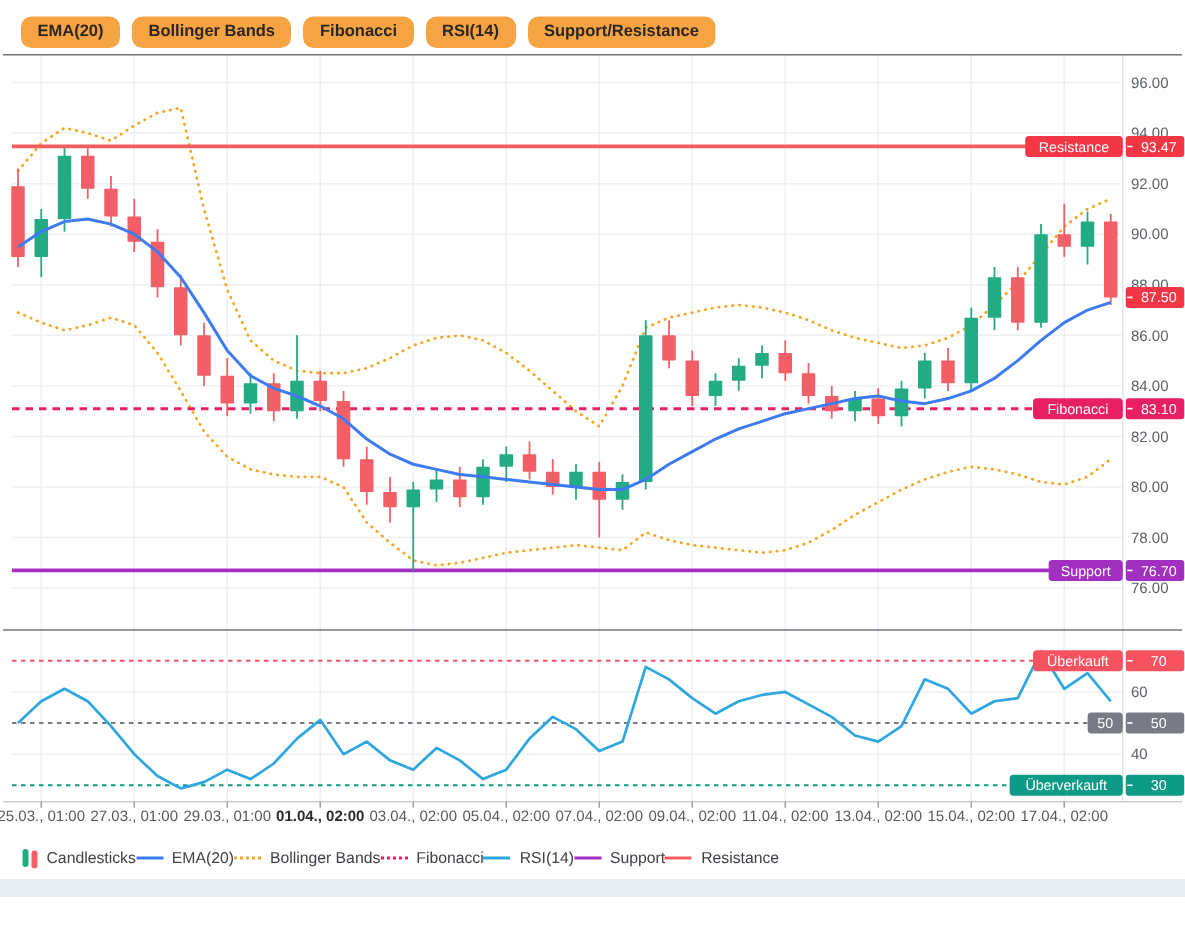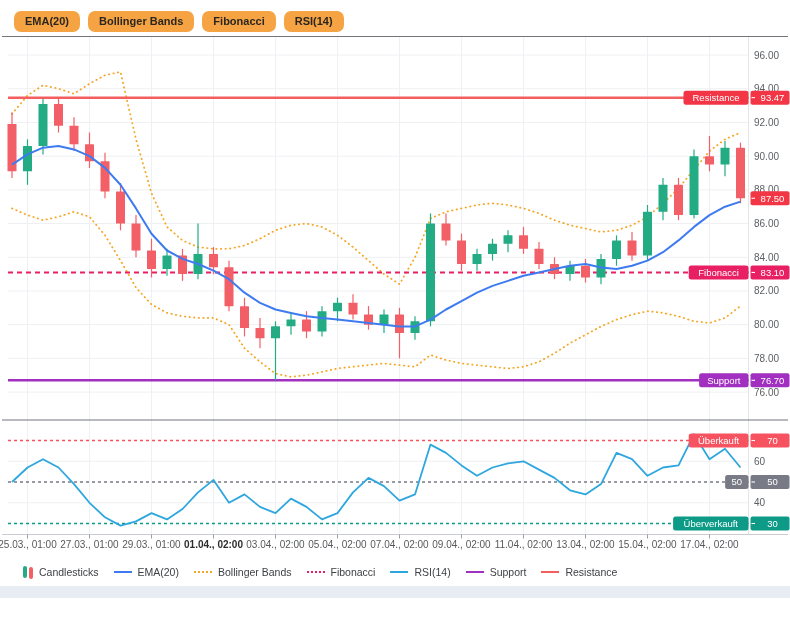--- a/index.html
+++ b/index.html
@@ -2,37 +2,38 @@
 <html><head>
 <meta charset="utf-8">
 <style>
   html,body{margin:0;padding:0;background:#ffffff;font-family:"Liberation Sans",sans-serif;}
   .page{width:790px;height:620px;overflow:hidden;position:relative;background:#fff;}
   .page-title{margin:8px 0 0 14px;font-size:14px;font-weight:bold;color:#141414;line-height:16px;}
   .toolbar{display:flex;gap:8px;margin:11px 0 0 14px;height:21px;}
   .ind-btn{border:none;background:#F6A443;color:#2b2620;font-size:11px;font-weight:700;
            padding:4px 11px;border-radius:7px;line-height:13px;cursor:pointer;font-family:"Liberation Sans",sans-serif;}
   svg{display:block;}
-  .legend{display:flex;align-items:center;gap:15px;padding:4px 0 3px 23px;height:17px;font-size:10.5px;color:#3f4146;}
+  .legend{display:flex;align-items:center;padding:4px 0 3px 15px;height:17px;font-size:10.5px;color:#3f4146;}
   .legend-item{display:flex;align-items:center;gap:6px;white-space:nowrap;}
   .sw{display:inline-block;width:18px;height:0;border-top-width:2px;border-top-style:solid;}
   .sw.dotted{border-top-style:dotted;}
   .sw-candles{display:inline-flex;align-items:center;gap:2px;height:13px;}
   .sw-candles i{display:inline-block;width:4px;height:12px;border-radius:2px;}
   .bottom-strip{height:12px;background:#E8EDF3;margin-top:3px;}
 </style>
 </head>
 <body>
 
 <div class="page">
   <div class="toolbar" id="toolbar">
       <button class="ind-btn">EMA(20)</button>
       <button class="ind-btn">Bollinger Bands</button>
       <button class="ind-btn">Fibonacci</button>
       <button class="ind-btn">RSI(14)</button>
+      <button class="ind-btn">Support/Resistance</button>
     </div>
   <svg id="chart" width="790" height="527">
       <g>
         <line x1="27.5" y1="4.5" x2="27.5" y2="502.5" stroke="#EEF0F3" stroke-width="1"></line>
         <line x1="89.5" y1="4.5" x2="89.5" y2="502.5" stroke="#EEF0F3" stroke-width="1"></line>
         <line x1="151.5" y1="4.5" x2="151.5" y2="502.5" stroke="#EEF0F3" stroke-width="1"></line>
         <line x1="213.5" y1="4.5" x2="213.5" y2="502.5" stroke="#EEF0F3" stroke-width="1"></line>
         <line x1="275.5" y1="4.5" x2="275.5" y2="502.5" stroke="#EEF0F3" stroke-width="1"></line>
         <line x1="337.5" y1="4.5" x2="337.5" y2="502.5" stroke="#EEF0F3" stroke-width="1"></line>
         <line x1="399.5" y1="4.5" x2="399.5" y2="502.5" stroke="#EEF0F3" stroke-width="1"></line>

